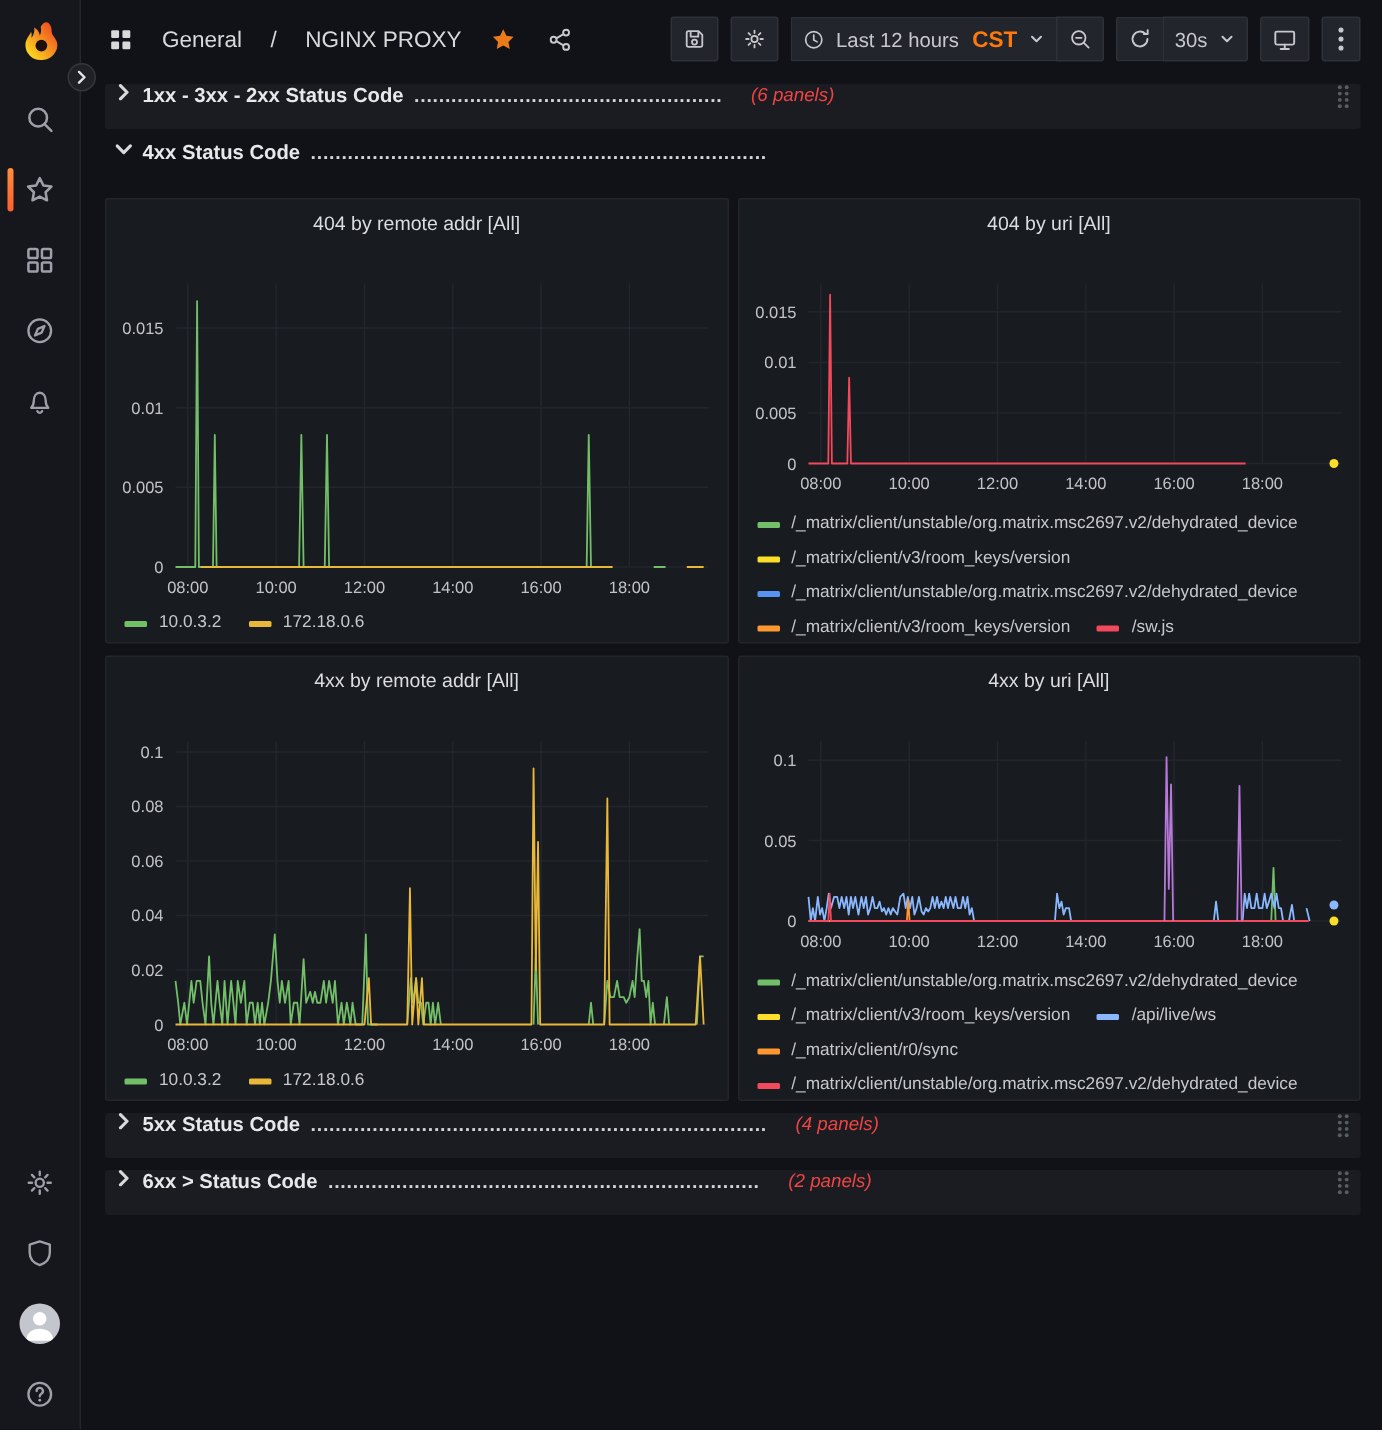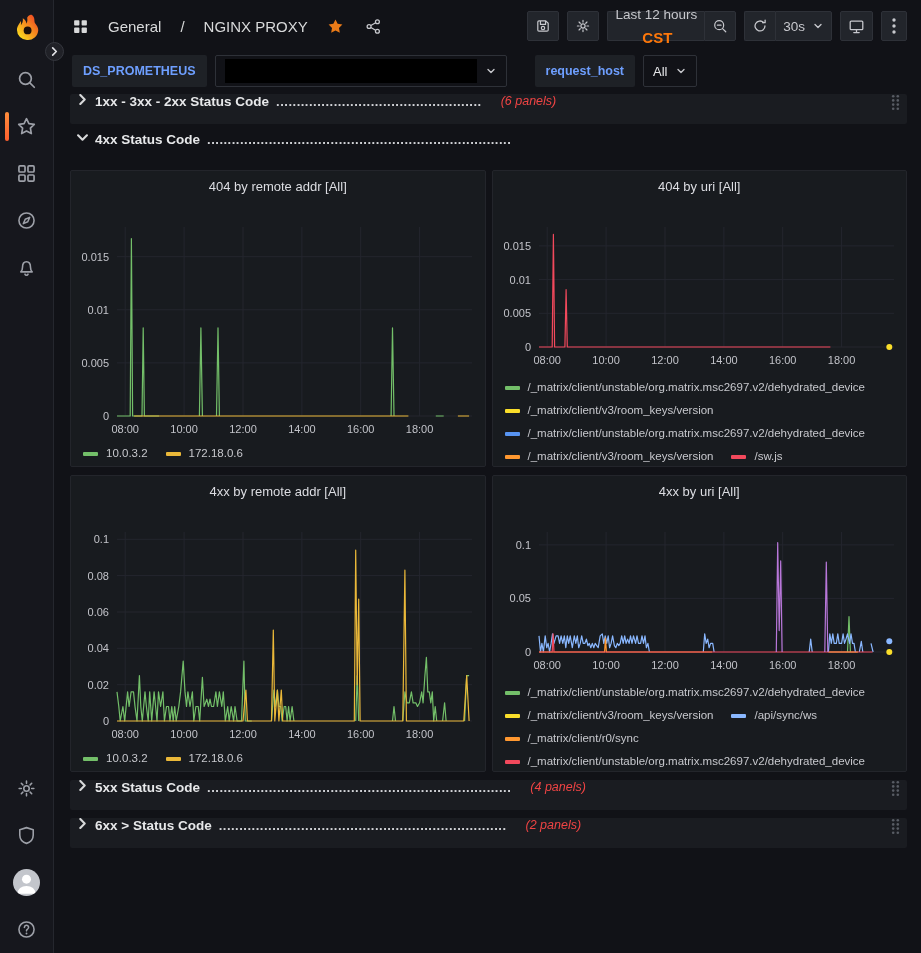--- a/index.html
+++ b/index.html
@@ -27,21 +27,21 @@
   .topbar { height:52px; display:flex; align-items:center; padding:0 14px 0 18px; flex:none; }
   .crumb { display:flex; align-items:center; gap:19px; font-size:15px; color:#d8d9da; }
   .crumb .sep { color:#d8d9da; }
   .fav-star { color:#eb7b18; display:flex; }
   .share-ic { color:#c7c8cd; display:flex; margin-left:2px; }
   .tb-right { margin-left:auto; display:flex; align-items:center; gap:8px; }
   .tb-btn { height:30px; min-width:30px; background:#22252b; border:1px solid #2e3138; border-radius:2px;
             display:flex; align-items:center; justify-content:center; gap:7px; padding:0 7px;
             color:#c7c8cd; cursor:pointer; font-size:13.5px; white-space:nowrap; }
   .tb-group { display:flex; }
-  .tb-group .tb-btn:first-child { border-right:none; border-radius:2px 0 0 2px;flex-direction:column; }
+  .tb-group .tb-btn:first-child { border-right:none; border-radius:2px 0 0 2px; }
   .tb-group .tb-btn:last-child { border-radius:0 2px 2px 0; }
   .tz { color:#ff780a; font-size:15px; font-weight:700; margin-left:2px; }
 
   
   .subbar { height:38px; display:flex; align-items:center; gap:8px; padding:0 18px; flex:none; }
   .var-label { height:32px; display:flex; align-items:center; padding:0 11px; background:#1e2126;
                border-radius:2px; color:#6e9fff; font-weight:700; font-size:12.5px; }
   .var-select { height:32px; background:#111217; border:1px solid #2e3138; border-radius:2px;
                 display:flex; align-items:center; gap:8px; padding:0 9px; cursor:pointer; color:#c7c8cd; }
   .redacted { width:252px; height:24px; background:#000; }
@@ -242,37 +242,20 @@
       <button class="tb-btn" style="min-width:26px;">
         <svg width="4" height="16" viewBox="0 0 4 16" fill="currentColor">
             <circle cx="2" cy="2" r="1.7"></circle>
             <circle cx="2" cy="8" r="1.7"></circle>
             <circle cx="2" cy="14" r="1.7"></circle>
           </svg>
       </button>
     </div>
   </header>
 
-  <div class="subbar">
-    <span class="var-label">DS_PROMETHEUS</span>
-    <div class="var-select">
-      <span class="redacted"></span>
-      <svg width="12" height="12" viewBox="0 0 16 16" fill="none" stroke="currentColor" stroke-width="1.8" stroke-linecap="round" stroke-linejoin="round">
-          <path d="M4 6l4 4 4-4"></path>
-        </svg>
-    </div>
-    <span class="var-gap"></span>
-    <span class="var-label">request_host</span>
-    <div class="var-select">
-      <span style="color:#e7e8ea;">All</span>
-      <svg width="12" height="12" viewBox="0 0 16 16" fill="none" stroke="currentColor" stroke-width="1.8" stroke-linecap="round" stroke-linejoin="round">
-          <path d="M4 6l4 4 4-4"></path>
-        </svg>
-    </div>
-  </div>
 
   <div class="dash">
 
     <div class="row-head collapsed">
       <span class="row-chev">
           <svg width="11" height="11" viewBox="0 0 10 10">
             <path d="M3 1l4 4-4 4" fill="none" stroke="currentColor" stroke-width="1.9" stroke-linecap="round" stroke-linejoin="round"></path>
           </svg>
         </span>
       <span class="row-title">1xx - 3xx - 2xx Status Code</span>
@@ -467,21 +450,21 @@
             <div class="litem">
               <span class="sw" style="background: rgb(115, 191, 105);"></span>
               <span>/_matrix/client/unstable/org.matrix.msc2697.v2/dehydrated_device</span>
             </div>
             <div class="litem">
               <span class="sw" style="background: rgb(250, 222, 42);"></span>
               <span>/_matrix/client/v3/room_keys/version</span>
             </div>
             <div class="litem">
               <span class="sw" style="background: rgb(138, 184, 255);"></span>
-              <span>/api/sync/ws</span>
+              <span>/api/live/ws</span>
             </div>
             <div class="litem">
               <span class="sw" style="background: rgb(255, 152, 48);"></span>
               <span>/_matrix/client/r0/sync</span>
             </div>
             <div class="litem">
               <span class="sw" style="background: rgb(242, 73, 92);"></span>
               <span>/_matrix/client/unstable/org.matrix.msc2697.v2/dehydrated_device</span>
             </div>
           </div>

